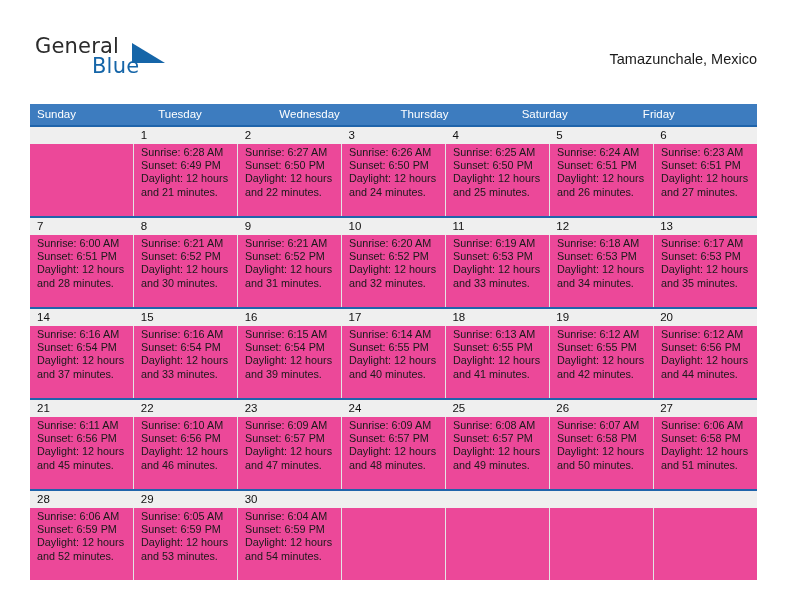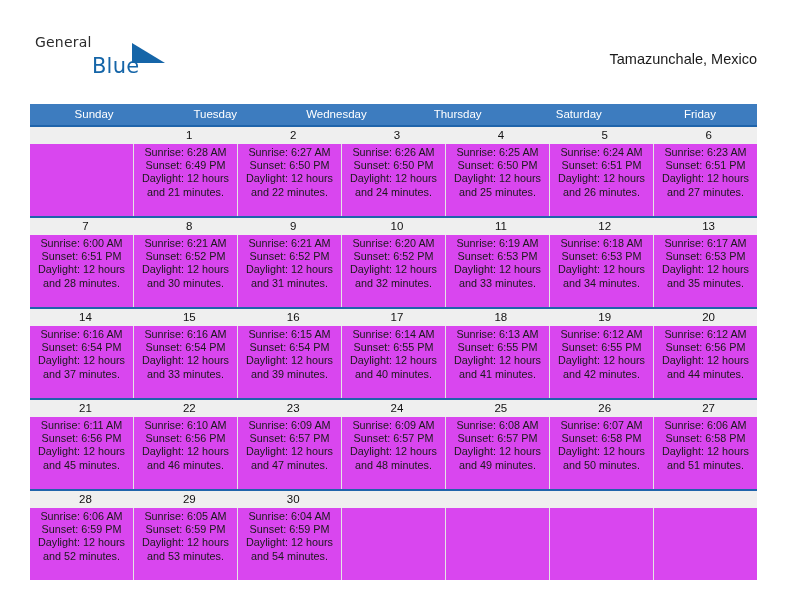--- a/index.html
+++ b/index.html
@@ -33,21 +33,21 @@
     position: absolute;
     left: 0;
     top: 6px;
     width: 210px;
     height: 50px;
   }
   .brand-general {
     position: absolute;
     left: 0;
     top: 0;
-    font-size: 14px;
+    font-size: 21px;
     letter-spacing: 0.2px;
     color: #2b2b2b;
     font-family: "DejaVu Sans", sans-serif;
     font-weight: 400;
   }
   .brand-blue {
     position: absolute;
     left: 57px;
     top: 20px;
     font-size: 21px;
@@ -86,21 +86,20 @@
     white-space: nowrap;
     font-weight: 400;
   }
 
   
   .calendar {
     position: absolute;
     left: 30px;
     top: 104px;
     width: 727px;
-    text-align: center;
   }
   .dow-row {
     display: flex;
     background: #3d7cbf;
     height: 21px;
   }
   .dow-cell {
     flex: 1 1 0;
     color: #ffffff;
     font-size: 11.5px;
@@ -125,21 +124,21 @@
     flex: 1 1 0;
     font-size: 11.5px;
     line-height: 17px;
     color: #111111;
     padding-left: 7px;
     box-sizing: border-box;
   }
   .bodyrow {
     display: flex;
     height: 72px;
-    background: #d946ef;
+    background: #ec4899;
   }
   .bodycell {
     flex: 1 1 0;
     padding: 2px 7px 0 7px;
     box-sizing: border-box;
     border-right: 1px solid #e4e4e4;
   }
   .bodycell:last-child {
     border-right: none;
   }

